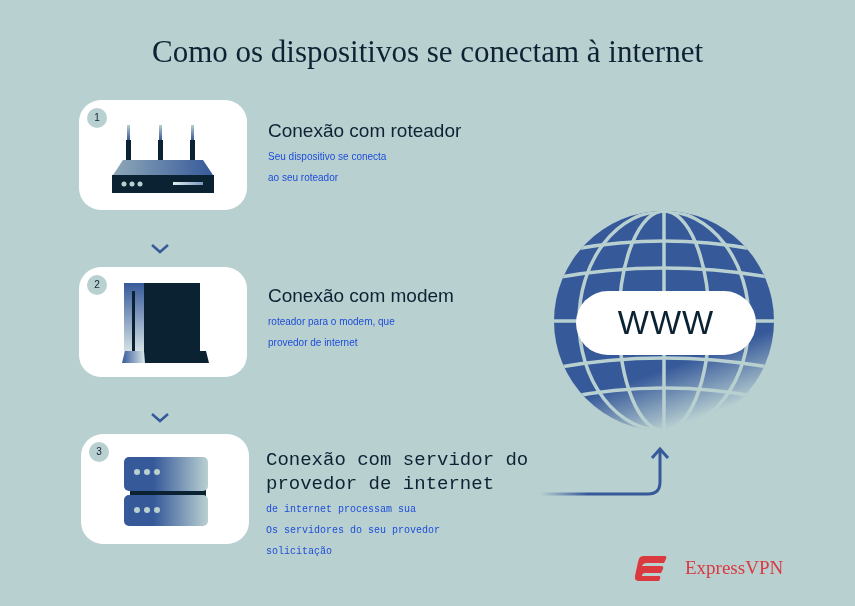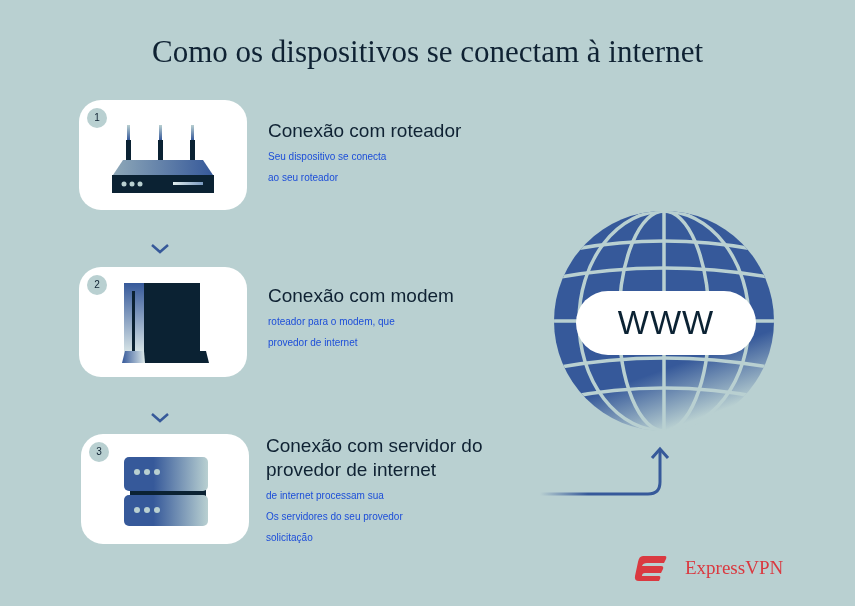--- a/index.html
+++ b/index.html
@@ -125,21 +125,21 @@
     <rect x="43" y="23" width="84" height="34" rx="5" fill="url(#srv)"></rect>
     <rect x="43" y="61" width="84" height="31" rx="5" fill="url(#srv)"></rect>
     <circle cx="56" cy="38" r="3" fill="#b9d0d1"></circle>
     <circle cx="66" cy="38" r="3" fill="#b9d0d1"></circle>
     <circle cx="76" cy="38" r="3" fill="#b9d0d1"></circle>
     <circle cx="56" cy="76" r="3" fill="#b9d0d1"></circle>
     <circle cx="66" cy="76" r="3" fill="#b9d0d1"></circle>
     <circle cx="76" cy="76" r="3" fill="#b9d0d1"></circle>
   </svg>
 </div>
-<div class="step-text" style="top:434px; left:266px;">
+<div class="step-text" style="top:448px; left:266px;font-family:Liberation Mono, monospace;">
   <div class="step-title">
     <div>Conexão com servidor do</div>
     <div>provedor de internet</div>
   </div>
   <div class="step-desc">
     <div>de internet processam sua</div>
     <div>Os servidores do seu provedor</div>
     <div>solicitação</div>
   </div>
 </div>

